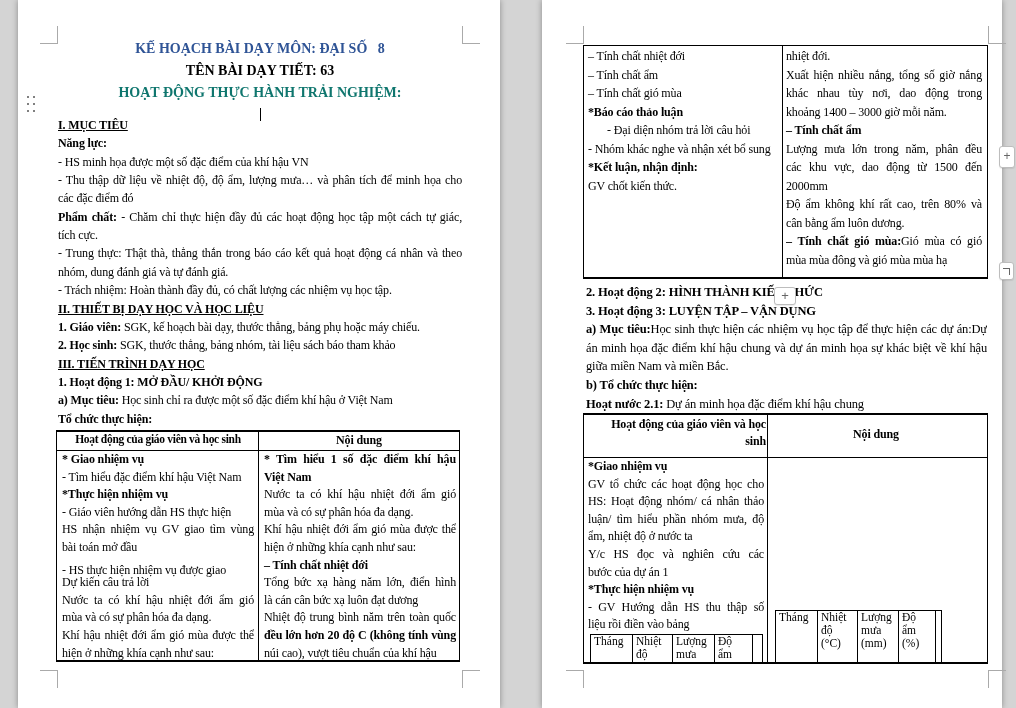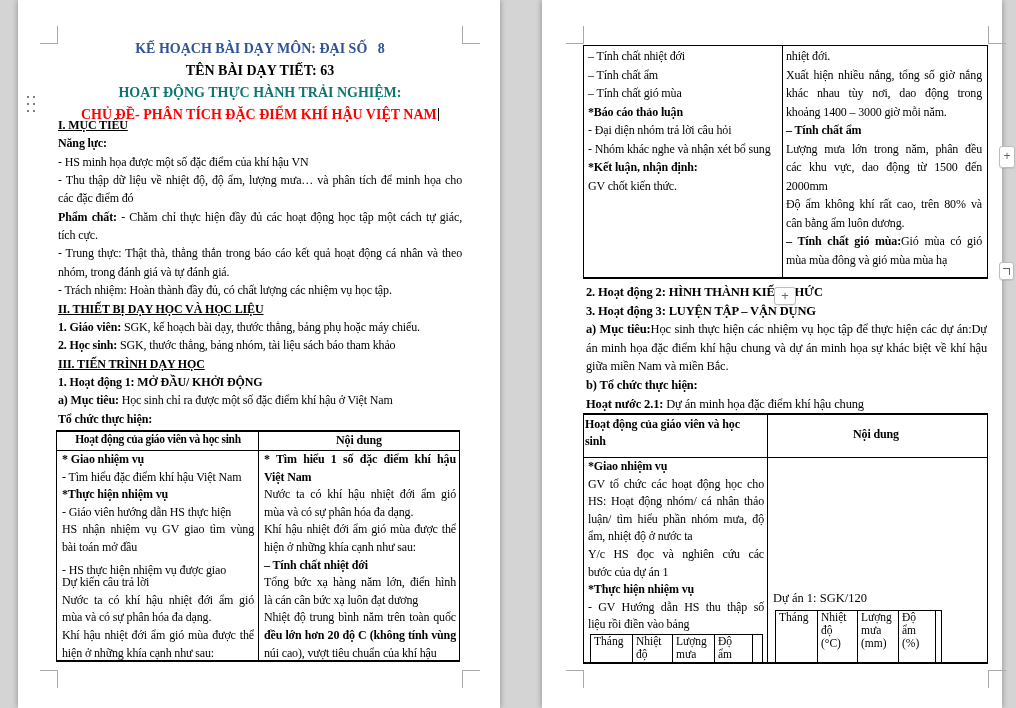--- a/index.html
+++ b/index.html
@@ -28,21 +28,21 @@
 
   #h1l{left:58px;top:433px;width:200px;text-align:center;font-weight:bold;font-size:11.5px;letter-spacing:-0.3px;}
   #h1r{left:260px;top:433px;width:198px;text-align:center;font-weight:bold;font-size:12px;}
   #t1l{left:62px;top:452px;width:192px;}
   #t1r{left:264px;top:452px;width:192px;}
 
   #t2a{left:588px;top:49px;width:189px;}
   #t2b{left:786px;top:49px;width:196px;}
 
   #h3l{left:585px;top:417px;width:181px;font-weight:bold;font-size:12px;}
-  #h3l .ln{text-align:left;}
+  #h3l .ln{text-align:right;}
   #h3r{left:768px;top:427px;width:216px;text-align:center;font-weight:bold;font-size:12px;}
   #t3l{left:588px;top:459px;width:176px;}
   #note3{left:773px;top:591px;width:212px;font-size:12.5px;position:absolute;}
 
   .nested{position:absolute;border:1px solid #000;font-size:11.5px;overflow:hidden;}
   #n1{left:590px;top:634px;width:171px;height:27px;}
   #n2{left:775px;top:610px;width:165px;height:51px;}
   .ncol{position:absolute;top:0;bottom:0;}
   .ncol+.ncol{border-left:1px solid #000;}
   .ncol div{padding:0 0 0 3px;line-height:13px;white-space:pre;}
@@ -112,32 +112,32 @@
       <span></span>
       <span></span>
       <span></span>
       <span></span>
   </div>
 
   <div id="titles" class="blk ctr">
       <div class="ln" style="top: 0px;"><span class="b" style="color: rgb(47, 84, 150);">KẾ HOẠCH BÀI DẠY MÔN: ĐẠI SỐ   8</span></div>
       <div class="ln" style="top: 22px;"><span class="b">TÊN BÀI DẠY TIẾT: 63</span></div>
       <div class="ln" style="top: 44px;"><span class="b" style="color: #0f766e;">HOẠT ĐỘNG THỰC HÀNH TRẢI NGHIỆM:</span></div>
-      <div class="ln" style="top: 66px;"><span class="b" style="color: rgb(255, 0, 0);">CHỦ ĐỀ- PHÂN TÍCH ĐẶC ĐIỂM KHÍ HẬU VIỆT NAM</span><span class="cursor"></span></div>
+      <div class="ln" style="top: 66px;"><span class="cursor"></span></div>
     </div>
   <div id="body1" class="blk">
       <div class="ln" style="top: 0px;"><span class="b u">I. MỤC TIÊU</span></div>
       <div class="ln" style="top: 18.35px;"><span class="b">Năng lực:</span></div>
       <div class="ln" style="top: 36.7px;"><span>- HS minh họa được một số đặc điểm của khí hậu VN</span></div>
       <div class="ln j" style="top: 55.05px;"><span>- Thu thập dữ liệu về nhiệt độ, độ ẩm, lượng mưa… và phân tích để minh họa cho</span></div>
       <div class="ln" style="top: 73.4px;"><span>các đặc điểm đó</span></div>
       <div class="ln j" style="top: 91.75px;"><span class="b">Phẩm chất:</span><span> - Chăm chỉ thực hiện đầy đủ các hoạt động học tập một cách tự giác,</span></div>
       <div class="ln" style="top: 110.1px;"><span>tích cực.</span></div>
       <div class="ln j" style="top: 128.45px;"><span>- Trung thực: Thật thà, thẳng thắn trong báo cáo kết quả hoạt động cá nhân và theo</span></div>
-      <div class="ln" style="top: 146.8px;"><span>nhóm, trong đánh giá và tự đánh giá.</span></div>
+      <div class="ln" style="top: 146.8px;"><span>nhóm, dung đánh giá và tự đánh giá.</span></div>
       <div class="ln" style="top: 165.15px;"><span>- Trách nhiệm: Hoàn thành đầy đủ, có chất lượng các nhiệm vụ học tập.</span></div>
       <div class="ln" style="top: 183.5px;"><span class="b u">II. THIẾT BỊ DẠY HỌC VÀ HỌC LIỆU</span></div>
       <div class="ln" style="top: 201.85px;"><span class="b">1. Giáo viên:</span><span> SGK, kế hoạch bài dạy, thước thẳng, bảng phụ hoặc máy chiếu.</span></div>
       <div class="ln" style="top: 220.2px;"><span class="b">2. Học sinh:</span><span> SGK, thước thẳng, bảng nhóm, tài liệu sách báo tham khảo</span></div>
       <div class="ln" style="top: 238.55px;"><span class="b u">III. TIẾN TRÌNH DẠY HỌC</span></div>
       <div class="ln" style="top: 256.9px;"><span class="b">1. Hoạt động 1: MỞ ĐẦU/ KHỞI ĐỘNG</span></div>
       <div class="ln" style="top: 275.25px;"><span class="b">a) Mục tiêu:</span><span> Học sinh chỉ ra được một số đặc điểm khí hậu ở Việt Nam</span></div>
       <div class="ln" style="top: 293.6px;"><span class="b">Tổ chức thực hiện:</span></div>
     </div>
 
@@ -177,21 +177,21 @@
     </div>
 
   <div id="f2" class="frame">
     <div class="vline" style="left:198px;top:0;bottom:0;width:1px"></div>
   </div>
   <div id="t2a" class="blk">
       <div class="ln" style="top: 0px;"><span>– Tính chất nhiệt đới</span></div>
       <div class="ln" style="top: 18.5px;"><span>– Tính chất ẩm</span></div>
       <div class="ln" style="top: 37px;"><span>– Tính chất gió mùa</span></div>
       <div class="ln" style="top: 55.5px;"><span class="b">*Báo cáo thảo luận</span></div>
-      <div class="ln" style="top: 74px;"><span>- Đại diện nhóm trả lời câu hỏi</span></div>
+      <div class="ln" style="top: 74px; margin-left: 19px;"><span>- Đại diện nhóm trả lời câu hỏi</span></div>
       <div class="ln" style="top: 92.5px;"><span>- Nhóm khác nghe và nhận xét bổ sung</span></div>
       <div class="ln" style="top: 111px;"><span class="b">*Kết luận, nhận định:</span></div>
       <div class="ln" style="top: 129.5px;"><span>GV chốt kiến thức.</span></div>
     </div>
   <div id="t2b" class="blk">
       <div class="ln" style="top: 0px;"><span>nhiệt đới.</span></div>
       <div class="ln j" style="top: 18.5px;"><span>Xuất hiện nhiều nắng, tổng số giờ nắng</span></div>
       <div class="ln j" style="top: 37px;"><span>khác nhau tùy nơi, dao động trong</span></div>
       <div class="ln" style="top: 55.5px;"><span>khoảng 1400 – 3000 giờ mỗi năm.</span></div>
       <div class="ln" style="top: 74px;"><span class="b">– Tính chất ẩm</span></div>
@@ -228,21 +228,20 @@
       <div class="ln j" style="top: 17.6px;"><span>GV tổ chức các hoạt động học cho</span></div>
       <div class="ln j" style="top: 35.2px;"><span>HS: Hoạt động nhóm/ cá nhân thảo</span></div>
       <div class="ln j" style="top: 52.8px;"><span>luận/ tìm hiểu phần nhóm mưa, độ</span></div>
       <div class="ln" style="top: 70.4px;"><span>ẩm, nhiệt độ ở nước ta</span></div>
       <div class="ln j" style="top: 88px;"><span>Y/c HS đọc và nghiên cứu các</span></div>
       <div class="ln" style="top: 105.6px;"><span>bước của dự án 1</span></div>
       <div class="ln" style="top: 123.2px;"><span class="b">*Thực hiện nhiệm vụ</span></div>
       <div class="ln j" style="top: 140.8px;"><span>- GV Hướng dẫn HS thu thập số</span></div>
       <div class="ln" style="top: 158.4px;"><span>liệu rồi điền vào bảng</span></div>
     </div>
-  <div id="note3">Dự án 1: SGK/120</div>
 
   <div id="n1" class="nested">
       <div class="ncol" style="left: 0px; width: 41px;">
         <div>Tháng</div>
       </div>
       <div class="ncol" style="left: 41px; width: 39px;">
         <div>Nhiệt</div>
         <div>độ</div>
       </div>
       <div class="ncol" style="left: 81px; width: 41px;">

